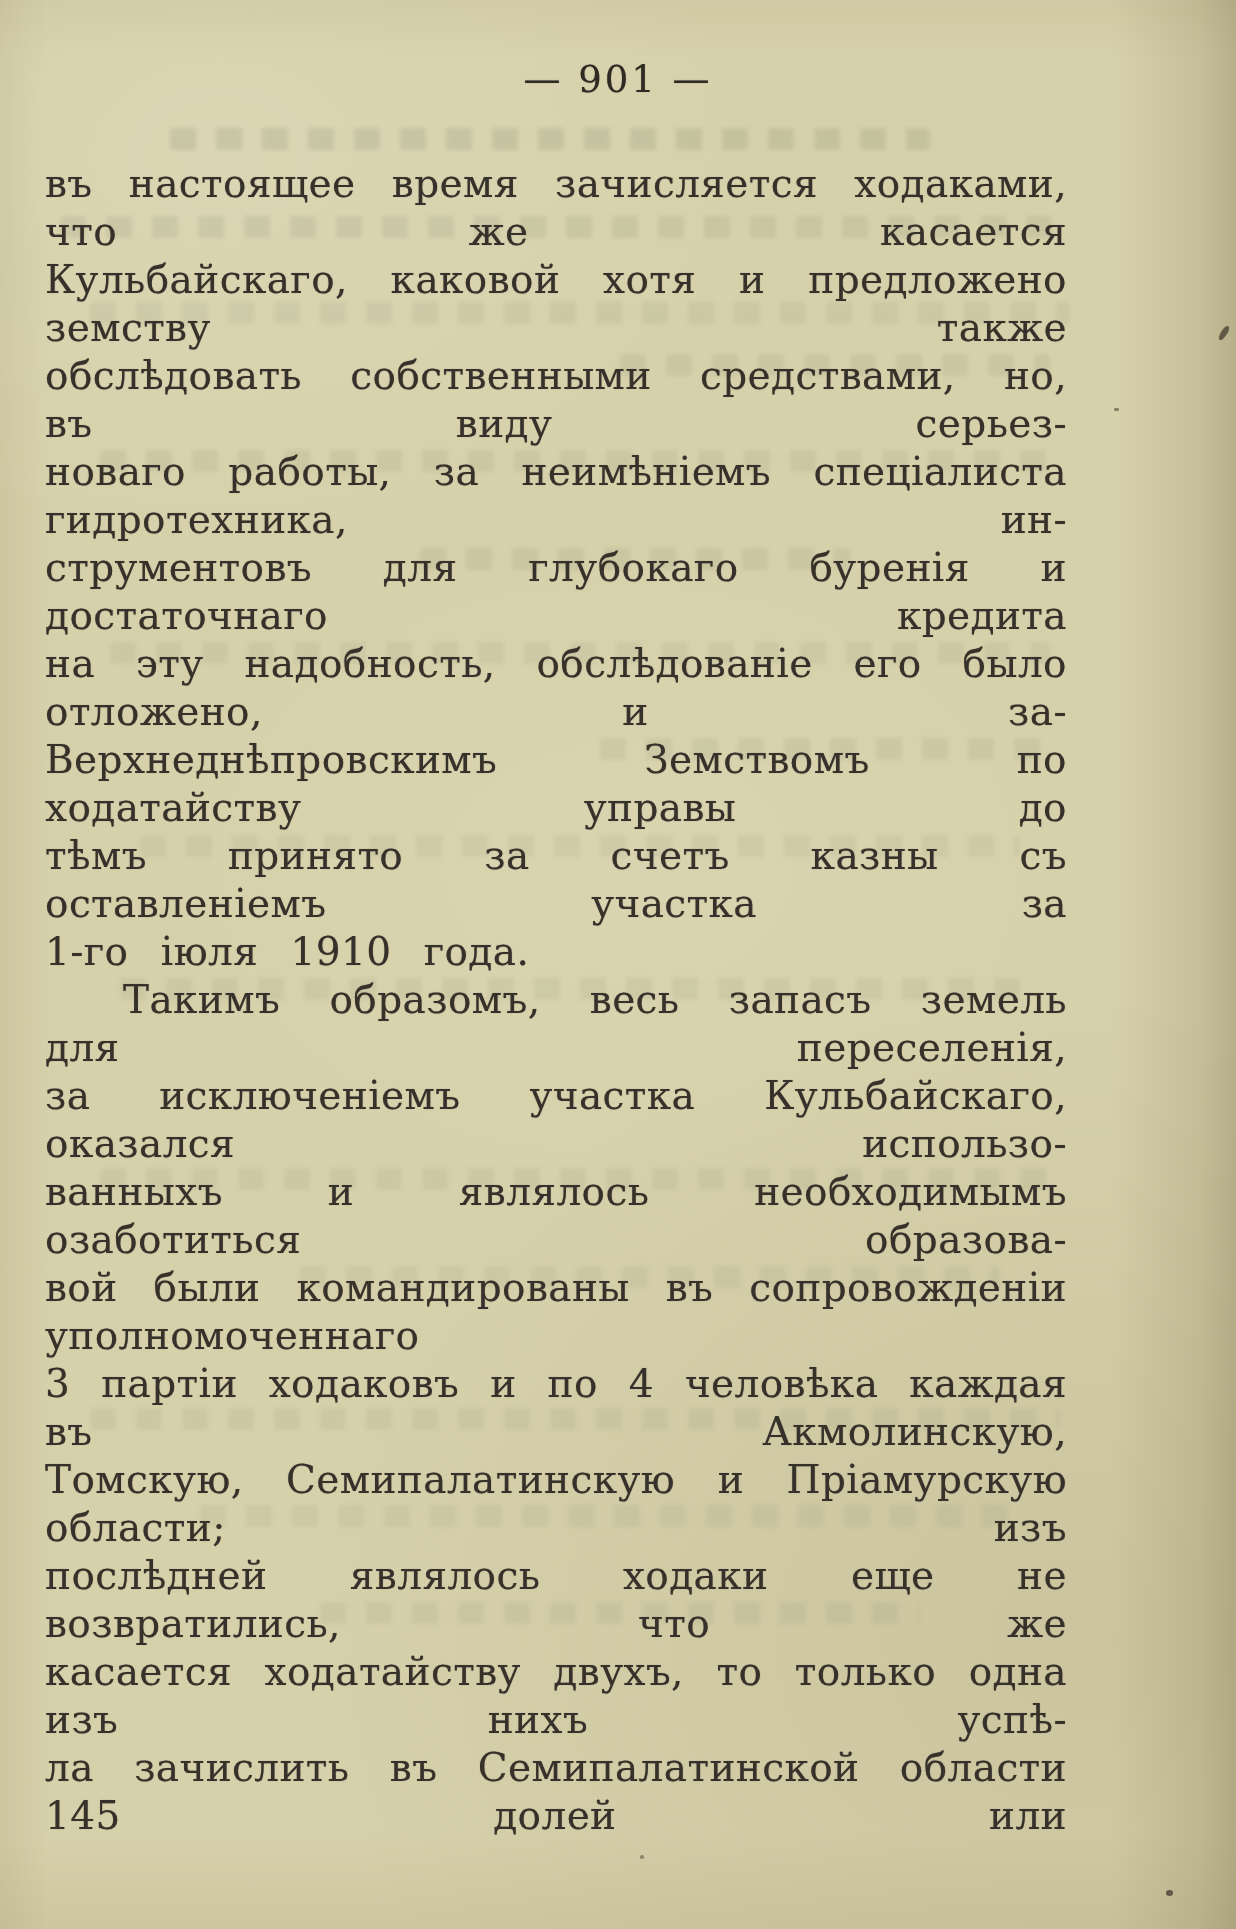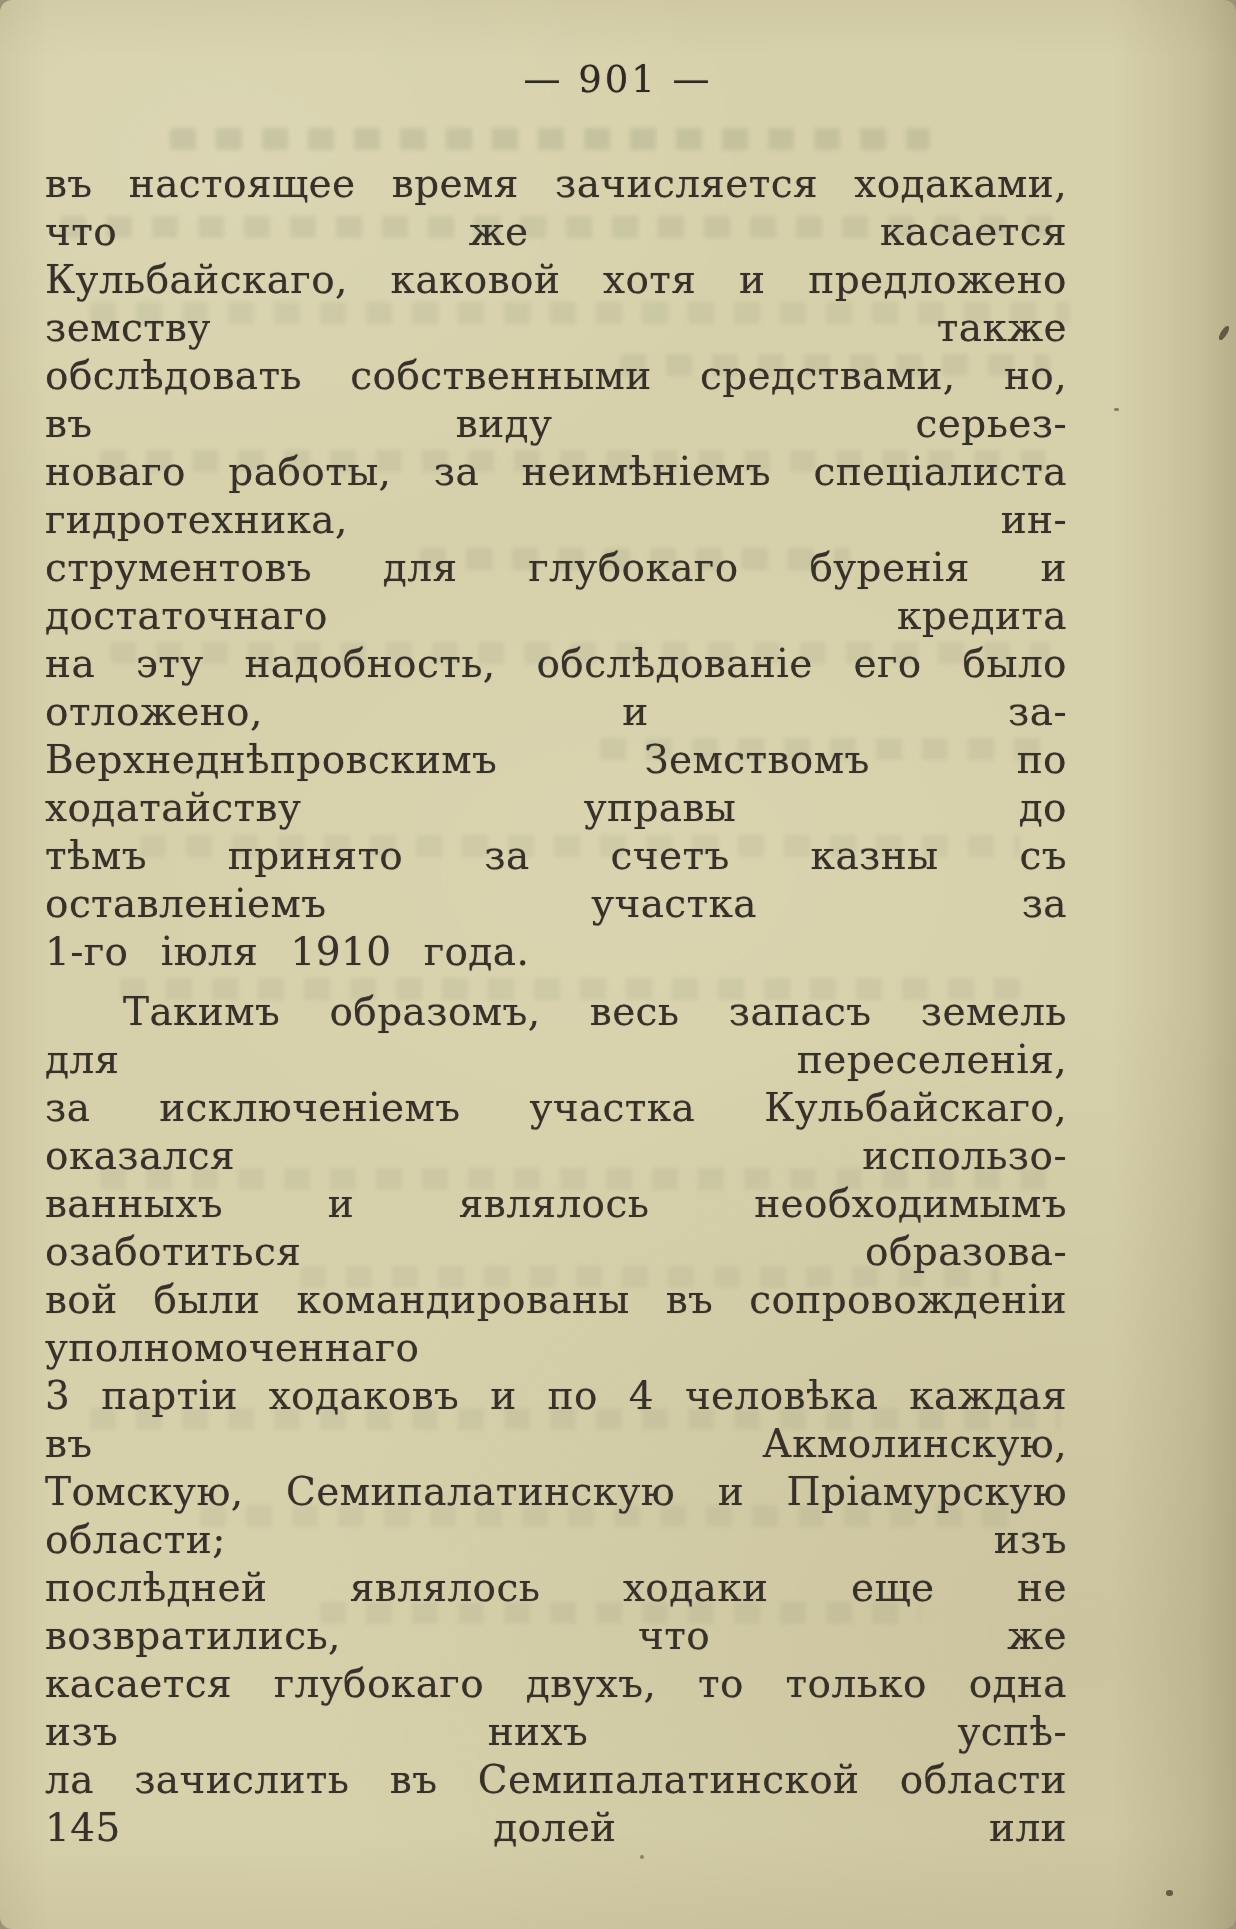--- a/index.html
+++ b/index.html
@@ -14,21 +14,20 @@
     overflow: hidden;
     background-color: #d7d1ab;
     background-image:
       radial-gradient(ellipse 900px 650px at 18% 8%, rgba(255,255,250,0.10), transparent 60%),
       radial-gradient(ellipse 1100px 900px at 88% 85%, rgba(122,110,70,0.13), transparent 72%),
       radial-gradient(ellipse 700px 500px at 50% 45%, rgba(255,255,245,0.06), transparent 70%),
       linear-gradient(to right, rgba(120,106,66,0.10) 0%, rgba(120,106,66,0.0) 4%, rgba(120,106,66,0.0) 90%, rgba(110,96,58,0.16) 97%, rgba(100,88,52,0.28) 100%),
       linear-gradient(to bottom, rgba(120,106,66,0.08) 0%, rgba(120,106,66,0.0) 3%, rgba(120,106,66,0.0) 95%, rgba(120,106,66,0.10) 100%);
     font-family: "DejaVu Serif", "Liberation Serif", serif;
     color: #36312a;
-    border-radius: 12px;
   }
   .page-number {
     position: absolute;
     top: 58px;
     left: 0;
     width: 100%;
     text-align: center;
     font-size: 37px;
     letter-spacing: 3px;
     color: #2f2b24;
@@ -43,21 +42,21 @@
   .para { margin: 0; padding: 0; }
   .line {
     font-size: 39px;
     line-height: 48px;
     letter-spacing: 0.4px;
     word-spacing: 0.30em;
     text-align: justify;
     text-align-last: justify;
     text-shadow: 0 0 1px rgba(54,49,42,0.48);
   }
-  .line.indent { text-indent: 78px; margin-top: 12px; }
+  .line.indent { text-indent: 78px; }
   .line.short {
     text-align-last: left;
     word-spacing: 0.5em;
   }
   
   .ghost {
     position: absolute;
     height: 22px;
     opacity: 0.32;
     filter: blur(2px);
@@ -118,19 +117,19 @@
     </div>
 
     <div class="para">
       <div class="line indent">Такимъ образомъ, весь запасъ земель для переселенія,</div>
       <div class="line">за исключеніемъ участка Кульбайскаго, оказался использо-</div>
       <div class="line">ванныхъ и являлось необходимымъ озаботиться образова-</div>
       <div class="line">вой были командированы въ сопровожденіи уполномоченнаго</div>
       <div class="line">3 партіи ходаковъ и по 4 человѣка каждая въ Акмолинскую,</div>
       <div class="line">Томскую, Семипалатинскую и Пріамурскую области; изъ</div>
       <div class="line">послѣдней являлось ходаки еще не возвратились, что же</div>
-      <div class="line">касается глубокаго двухъ, то только одна изъ нихъ успѣ-</div>
+      <div class="line">касается ходатайству двухъ, то только одна изъ нихъ успѣ-</div>
       <div class="line">ла зачислить въ Семипалатинской области 145 долей или</div>
 
     </div>
 
   </div>
 </div>
 
 </body></html>

